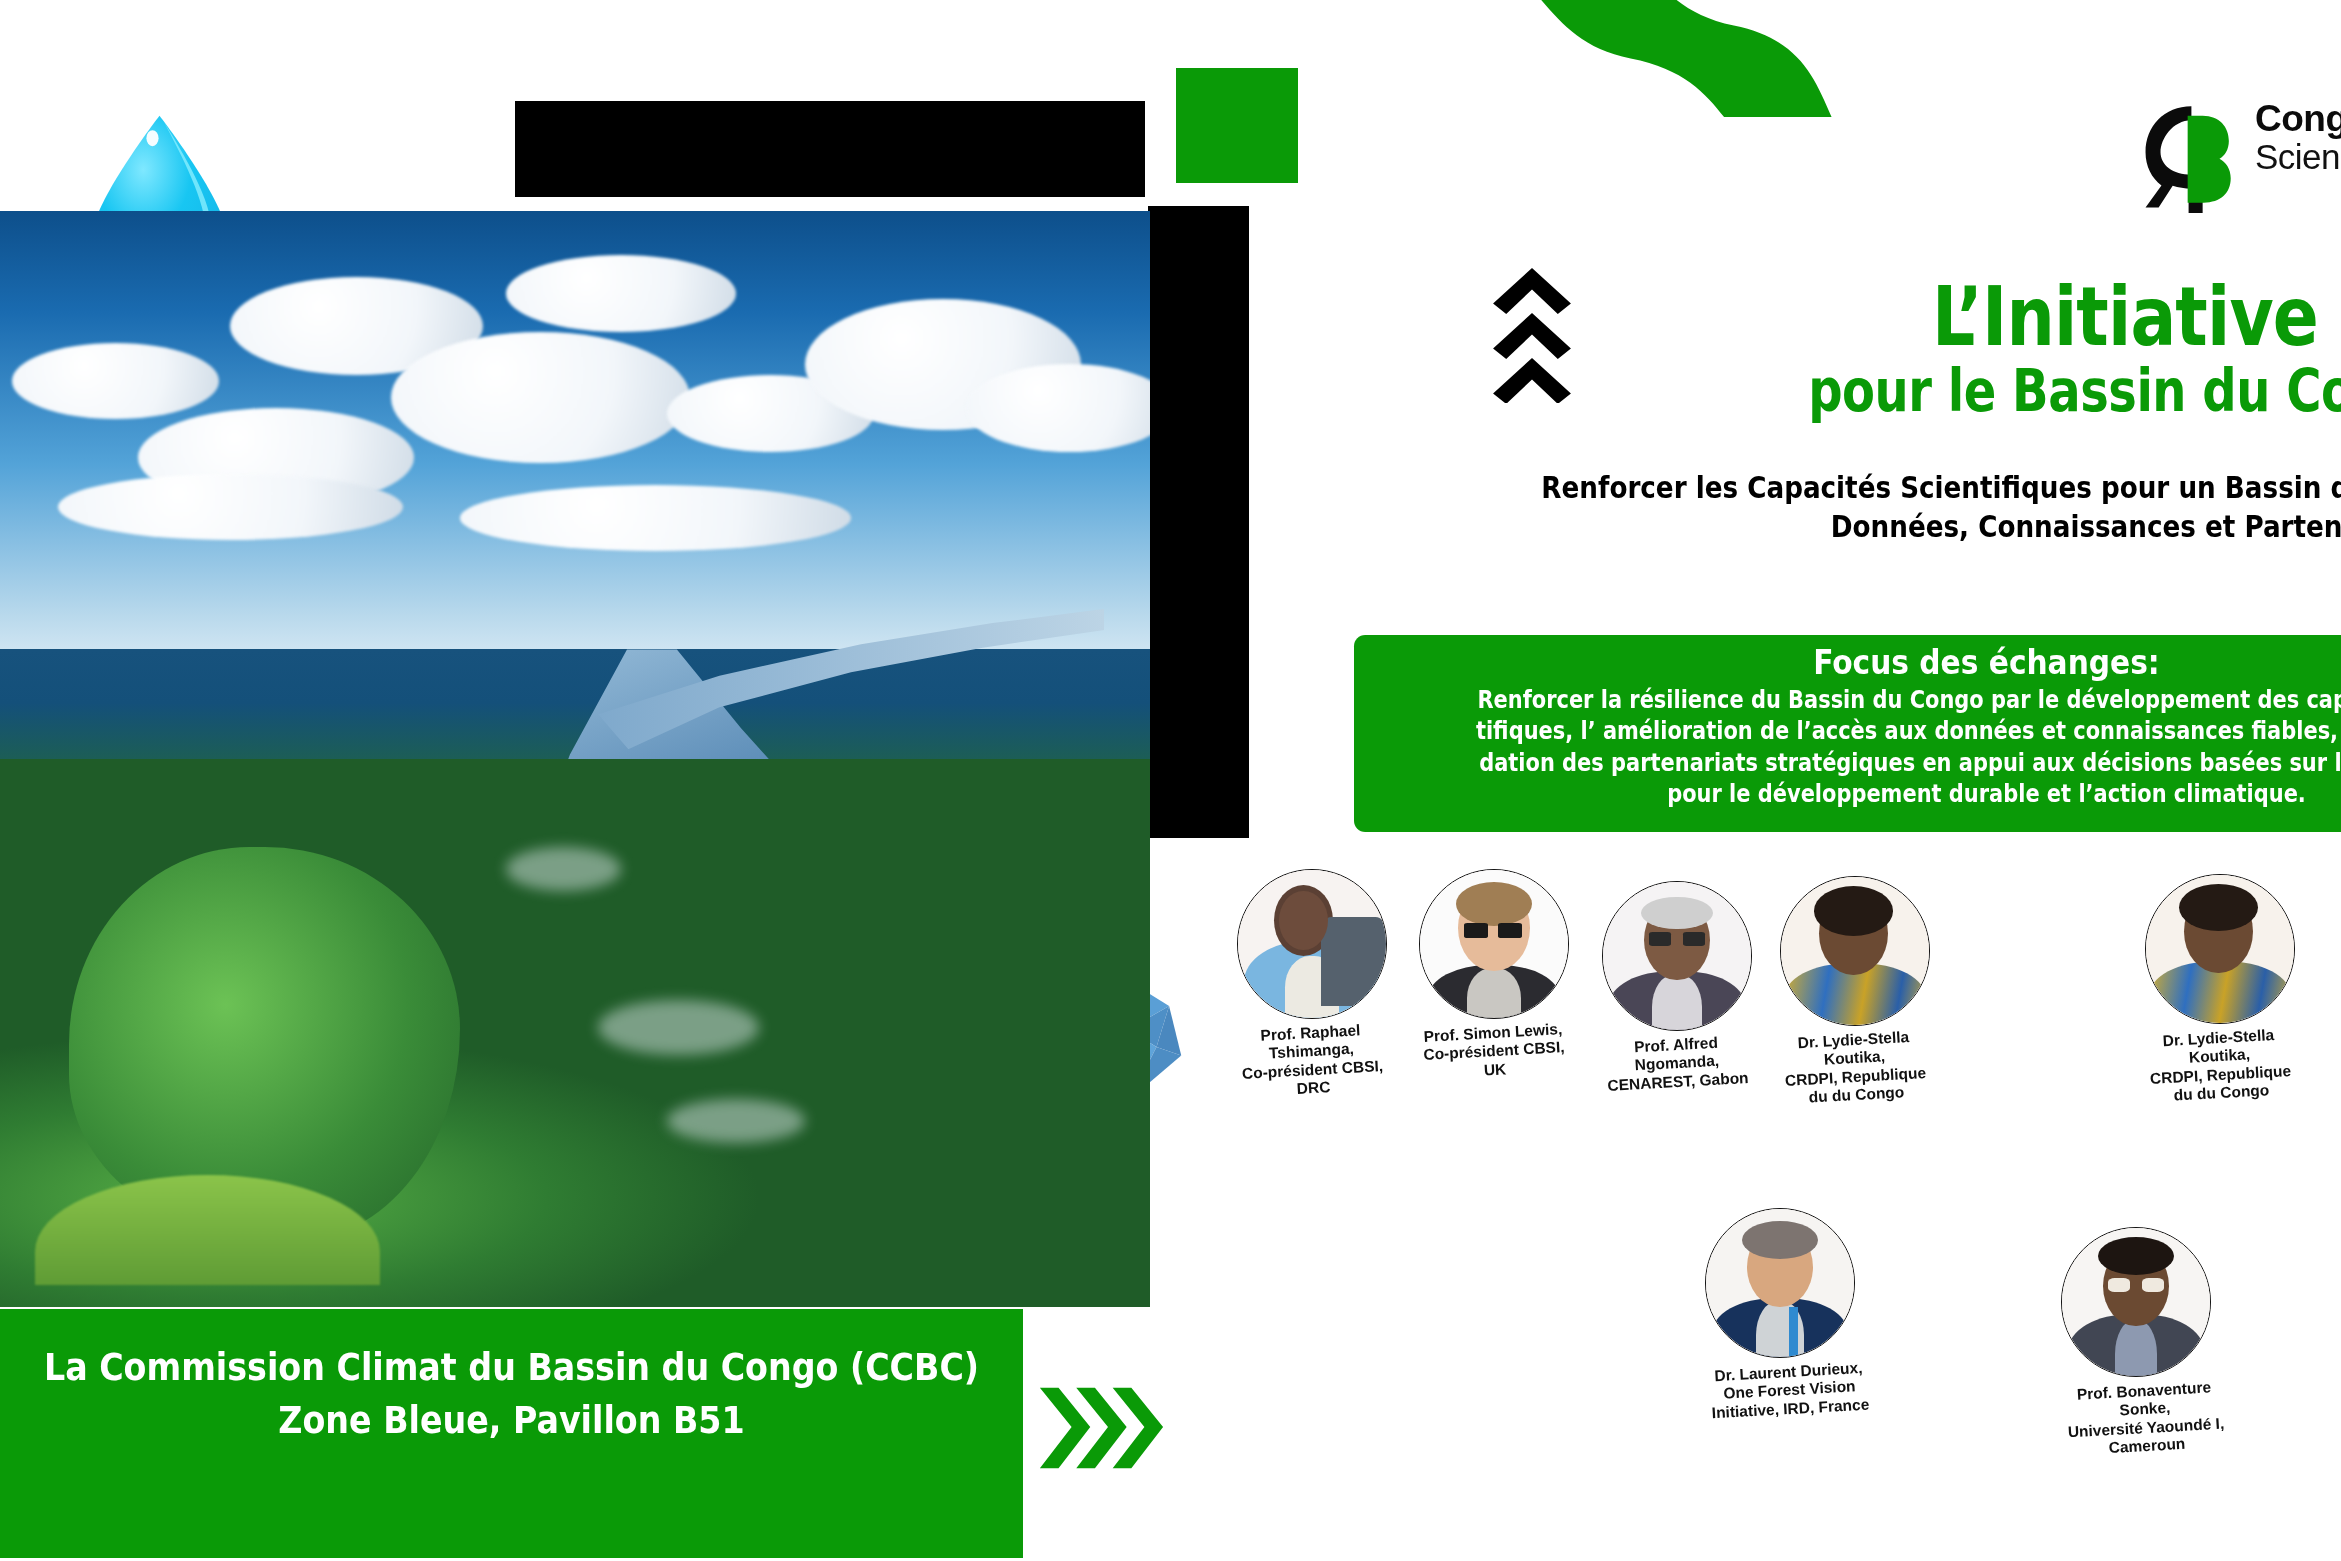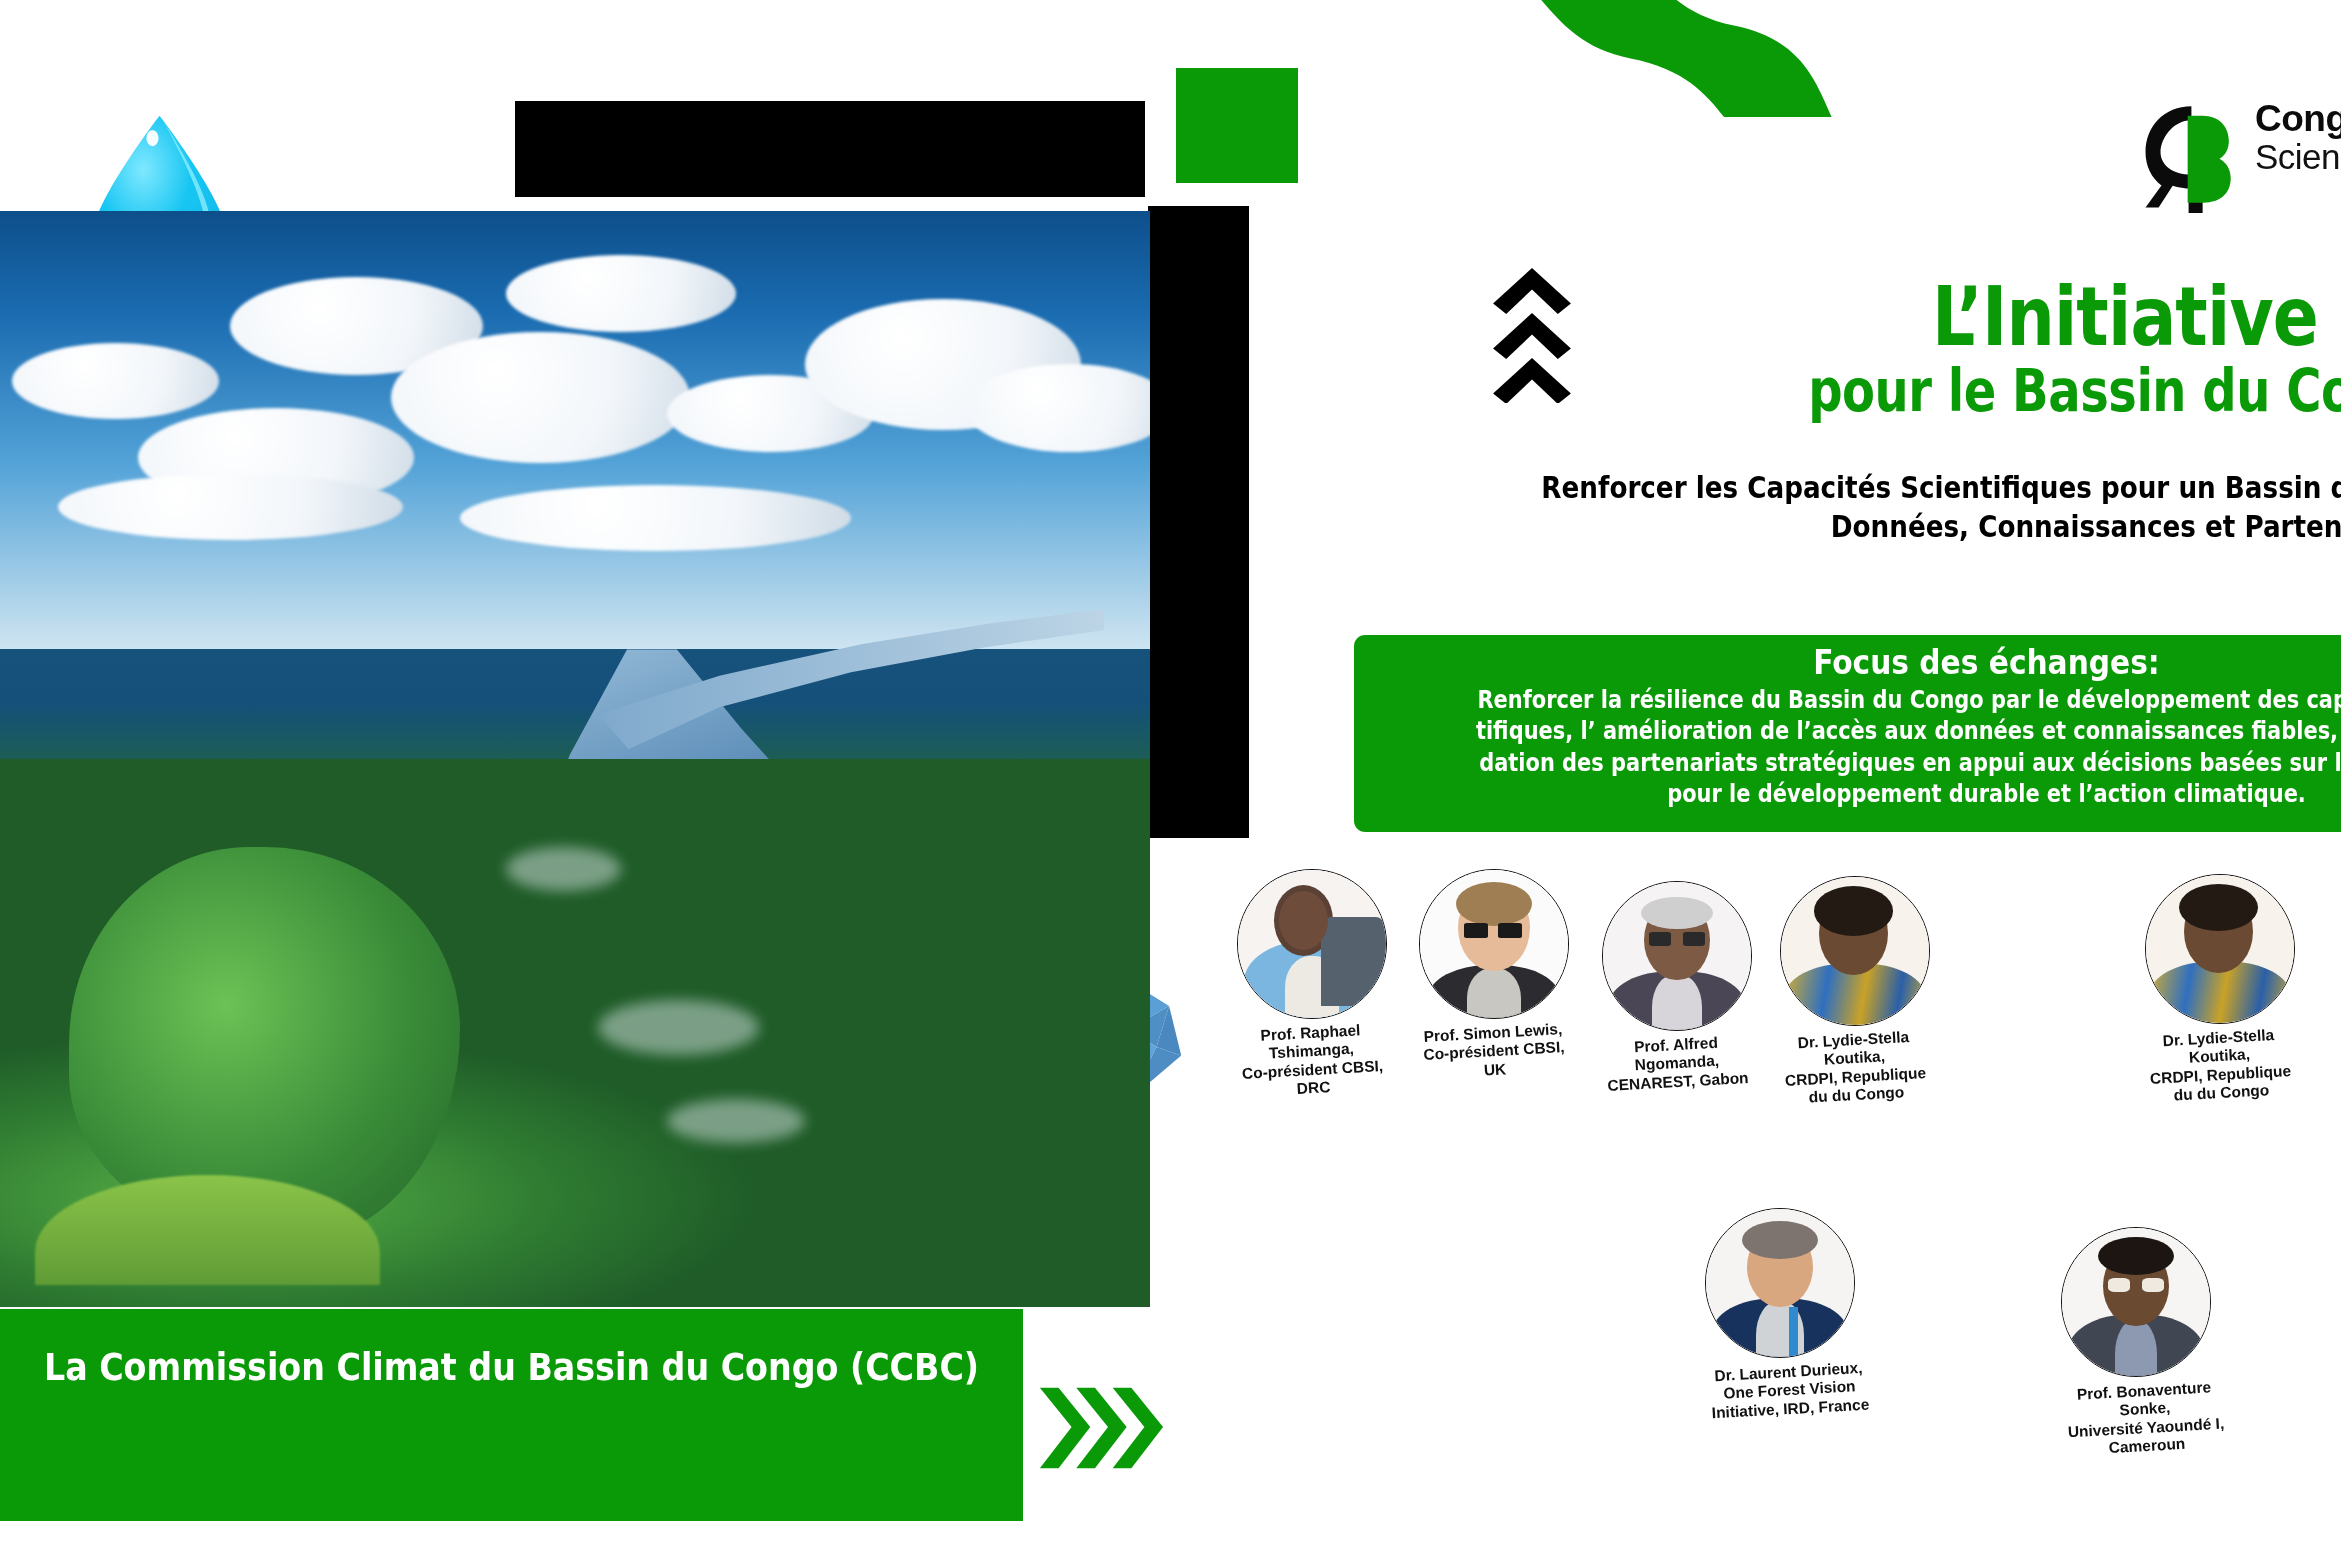--- a/index.html
+++ b/index.html
@@ -137,21 +137,21 @@
   .portrait .body { position:absolute; border-radius:46% 46% 0 0; }
   .speaker .cap {
     margin-top:4.7px; text-align:center;
     font-family:"Liberation Sans", sans-serif;
     font-size:15.5px; font-weight:bold; color:#111; line-height:1.18;
     transform:rotate(-3.2deg);
   }
 
   
   #venue-box {
-    position:absolute; left:0px; top:1309px; width:1023px; height:212px;
+    position:absolute; left:0px; top:1309px; width:1023px; height:249px;
     background:#0a9a07; padding:33px 0 0 0; text-align:center;
   }
   #venue-box div {
     font-family:"DejaVu Sans Condensed","Liberation Sans Narrow","Liberation Sans", sans-serif;
     font-size:37px; font-weight:bold; color:#ffffff; line-height:1.42; white-space:nowrap;
   }
   #venue-arrows { position:absolute; left:1038px; top:1386px; width:126px; height:84px; }
 </style>
 </head>
 <body>
@@ -362,20 +362,21 @@
     <div class="head" style="left:54%; top:34%; width:15%; height:9%; background:#efe9df; border-radius:30%;"></div>
   </div>
   <div class="cap">
     <span>Prof. Bonaventure Sonke,</span><br>
     <span>Université  Yaoundé I, Cameroun</span>
   </div>
 </div>
 
 <div id="venue-box">
   <div>La Commission Climat du Bassin du Congo (CCBC)</div>
+  <div>Zone Bleue, Pavillon B51</div>
 </div>
 
 <div id="venue-arrows">
   <svg viewBox="0 0 270 180" width="126" height="84" xmlns="http://www.w3.org/2000/svg">
     <path d="M4 4 L 72 88 L 4 176 L 44 176 L 112 88 L 44 4 Z" fill="#0a9a07"></path>
     <path d="M82 4 L 150 88 L 82 176 L 122 176 L 190 88 L 122 4 Z" fill="#0a9a07"></path>
     <path d="M160 4 L 228 88 L 160 176 L 200 176 L 268 88 L 200 4 Z" fill="#0a9a07"></path>
   </svg>
 </div>
 

